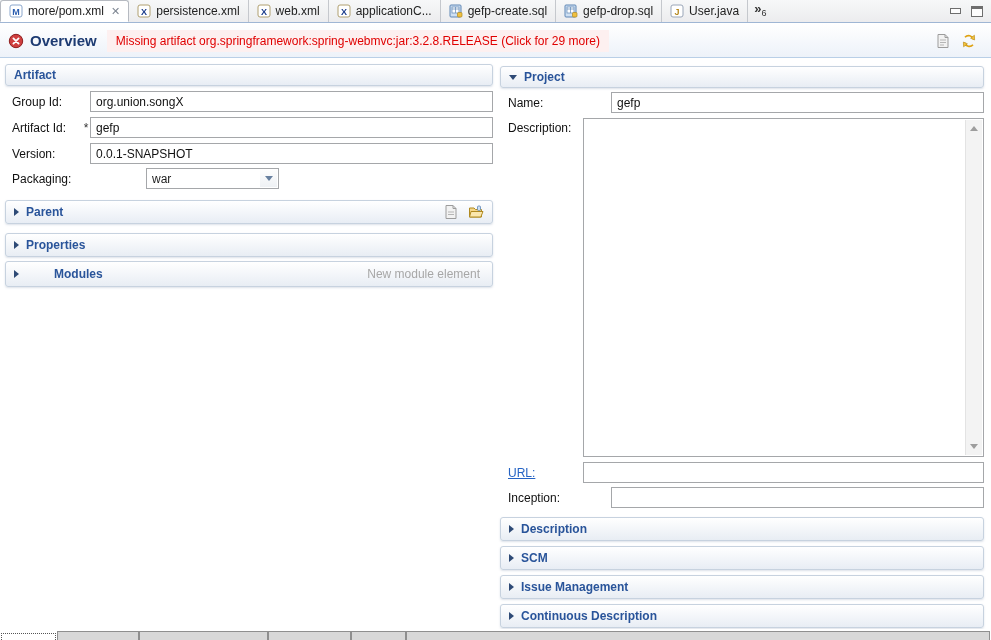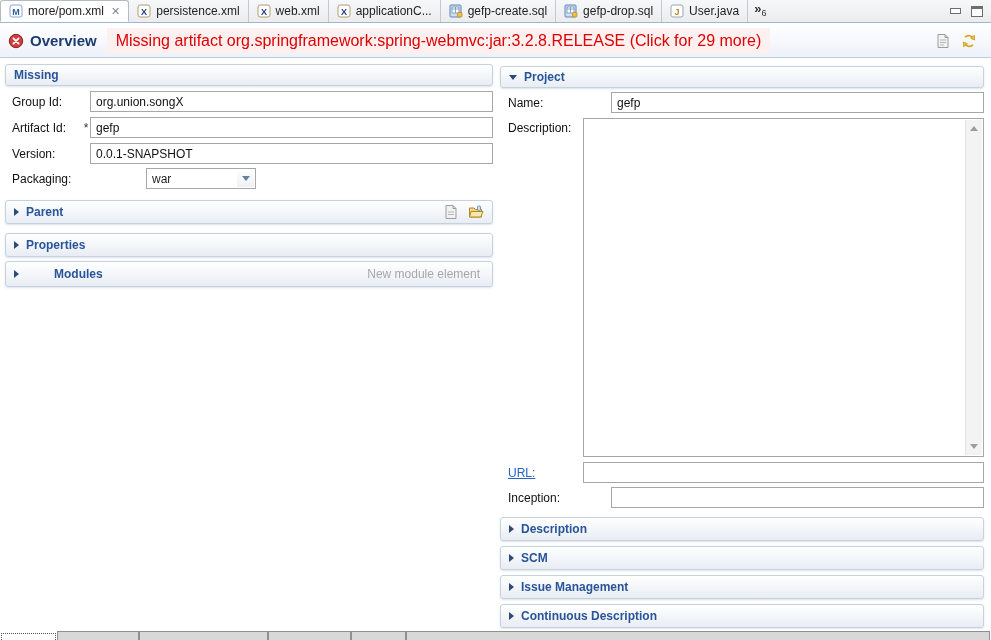--- a/index.html
+++ b/index.html
@@ -25,21 +25,21 @@
   .win-controls { display:flex; align-items:center; gap:10px; padding-right:8px; }
   .min-glyph { width:11px; height:6px; border:1px solid #6e6e6e; background:#fdfdfd; }
   .max-glyph { width:12px; height:11px; border:1px solid #6e6e6e; border-top:3px solid #6e6e6e; background:#fdfdfd; }
 
   
   .form-header { position:absolute; top:24px; left:0; right:0; height:34px;
                  background:linear-gradient(#ffffff,#edf2f9);
                  border-bottom:1px solid #b9cfe7;
                  display:flex; align-items:center; padding:0 8px; }
   .page-title { font-size:15px; font-weight:bold; color:#1d3b72; margin:0 10px 0 6px; }
-  .error-msg { color:#e00000; font-size:16px; background:#fdf0f0; padding:4px 9px;
+  .error-msg { color:#e00000; font-size:12px; background:#fdf0f0; padding:4px 9px;
                white-space:nowrap; cursor:pointer; }
   .hdr-spacer { flex:1; }
   .hdr-icons { display:flex; align-items:center; gap:10px; padding-right:6px; }
 
   
   .col { position:absolute; top:64px; }
   .col-left { left:5px; width:488px; }
   .col-right { left:500px; width:484px; }
 
   
@@ -66,21 +66,21 @@
   .col-left .req-slot { width:8px; flex:0 0 auto; color:#333; text-align:center; }
   .col-right .flabel { width:83px; padding-left:8px; }
   .tinput { flex:1; height:21px; border:1px solid #a5a7aa; background:#fff;
             font:12px "Liberation Sans",sans-serif; padding:1px 5px; color:#111; outline:none; }
   .link-label { color:#2563c4; text-decoration:underline; cursor:pointer; }
 
   .mt2{margin-top:2px;} .mt4{margin-top:4px;gap:28px;} .mt5{margin-top:5px;}
   .mt9{margin-top:9px;} .mt11{margin-top:11px;}
 
   
-  .combo { position:relative; width:110px; height:21px; border:1px solid #a5a7aa;
+  .combo { position:relative; width:133px; height:21px; border:1px solid #a5a7aa;
            background:#fff; display:flex; align-items:center; padding:1px 20px 1px 5px; }
   .combo-arrow-zone { position:absolute; right:1px; top:1px; bottom:1px; width:17px;
                       display:flex; align-items:center; justify-content:center;
                       background:linear-gradient(#fdfdfd,#eef1f4); }
   .combo-arrow { width:0; height:0; border-left:4px solid transparent;
                  border-right:4px solid transparent; border-top:5px solid #68809f; }
 
   
   .ta-wrap { flex:1; height:339px; border:1px solid #a5a7aa; background:#fff; position:relative; }
   .ta-wrap textarea { position:absolute; left:0; top:0; bottom:0; right:18px; width:calc(100% - 18px);
@@ -207,21 +207,21 @@
           <polygon points="13.4,2.2 13.6,7 9.6,5.2" fill="#f3c33c" stroke="#b58410" stroke-width="0.6"></polygon>
           <path d="M3.5 9.8 A5 5 0 0 0 12 11.7" fill="none" stroke="#dfa212" stroke-width="1.7"></path>
           <polygon points="2.6,13.8 2.4,9 6.4,10.8" fill="#f3c33c" stroke="#b58410" stroke-width="0.6"></polygon>
         </svg>
     </div>
   </div>
 
   <div class="col col-left">
 
     <div class="titlebar">
-      <span class="sec-title">Missing</span>
+      <span class="sec-title">Artifact</span>
     </div>
 
     <div class="frow mt5">
       <span class="flabel">Group Id:</span>
       <span class="req-slot"></span>
       <input class="tinput" type="text" value="org.union.songX" style="">
     </div>
 
     <div class="frow mt5">
       <span class="flabel">Artifact Id:</span>

